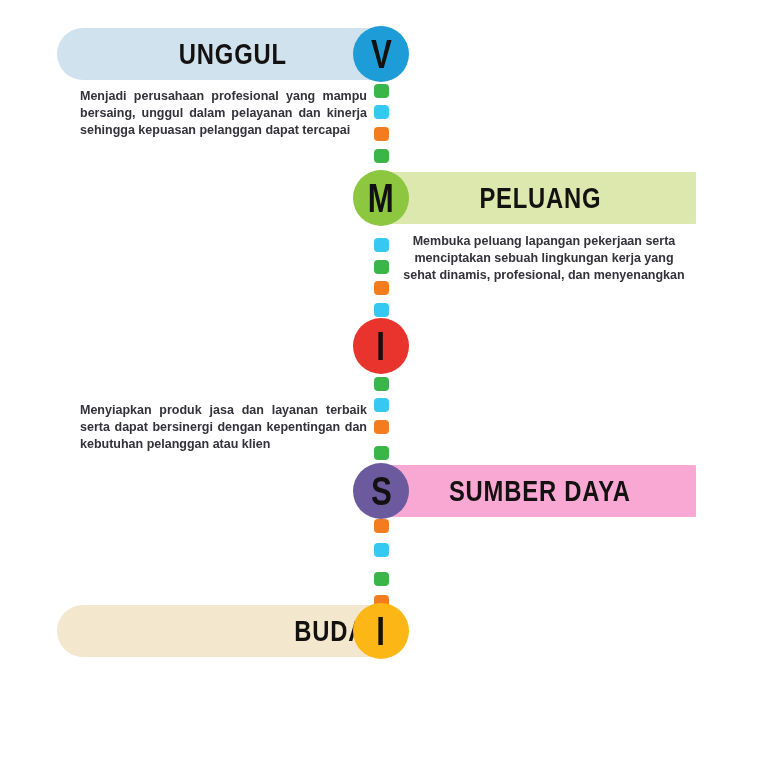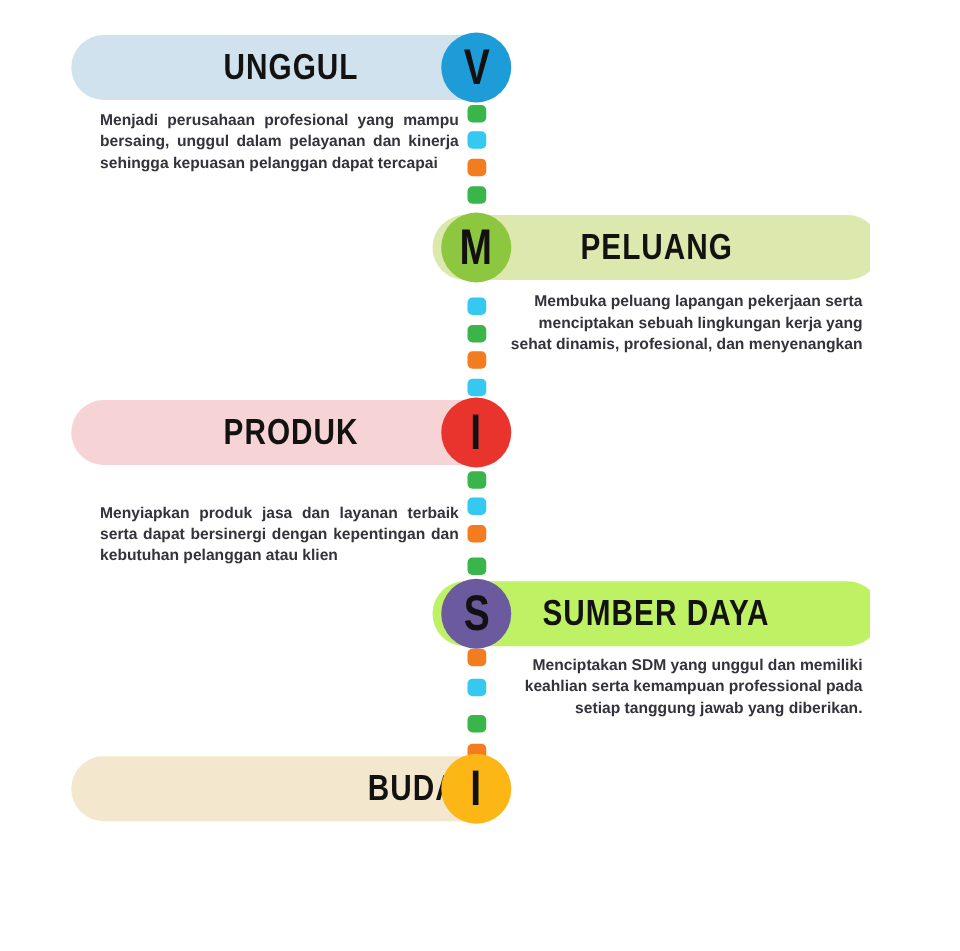--- a/index.html
+++ b/index.html
@@ -13,21 +13,21 @@
   }
   .pill {
     position: absolute;
     height: 52px;
     border-radius: 27px;
     display: flex;
     align-items: center;
     justify-content: center;
   }
   .pill.left  { left: 57px;  width: 351px; }
-  .pill.right { left: 346px; width: 358px; }
+  .pill.right { left: 361px; width: 358px; }
   .pill-title {
     font-weight: bold;
     font-size: 29px;
     letter-spacing: 1px;
     color: #141111;
     transform: scaleX(0.82);
     white-space: nowrap;
   }
   .circle {
     position: absolute;
@@ -48,21 +48,21 @@
   }
   .desc {
     position: absolute;
     margin: 0;
     font-size: 12.5px;
     font-weight: bold;
     line-height: 17px;
     color: #34323a;
   }
   .desc.left-d  { left: 80px;  width: 287px; text-align: justify; }
-  .desc.right-d { left: 398px; width: 292px; text-align: right; }
+  .desc.right-d { left: 398px; width: 292px; text-align: center; }
   .sq {
     position: absolute;
     left: 374px;
     width: 15px;
     height: 14px;
     border-radius: 4px;
   }
 </style>
 </head>
 <body>
@@ -98,35 +98,31 @@
   <p class="desc left-d" style="top:88px">Menjadi perusahaan profesional yang mampu bersaing, unggul dalam pelayanan dan kinerja sehingga kepuasan pelanggan dapat tercapai</p>
 
   <div class="pill right" style="top: 172px; background-color: rgb(220, 232, 174);">
     <span class="pill-title">PELUANG</span>
   </div>
   <div class="circle" style="top: 170px; background-color: rgb(141, 198, 63);">
     <span class="circle-letter">M</span>
   </div>
   <p class="desc right-d" style="top:233px">Membuka peluang lapangan pekerjaan serta menciptakan sebuah lingkungan kerja yang sehat dinamis, profesional, dan menyenangkan</p>
 
-  <div class="pill left" style="top: 320px; background-color: rgb(246, 211, 213);">
-    <span class="pill-title">PRODUK</span>
-  </div>
   <div class="circle" style="top: 318px; background-color: rgb(232, 52, 44);">
     <span class="circle-letter">I</span>
   </div>
   <p class="desc left-d" style="top:402px">Menyiapkan produk jasa dan layanan terbaik serta dapat bersinergi dengan kepentingan dan kebutuhan pelanggan atau klien</p>
 
-  <div class="pill right" style="top: 465px; background-color: #bef264;">
+  <div class="pill right" style="top: 465px; background-color: #f9a8d4;">
     <span class="pill-title">SUMBER DAYA</span>
   </div>
   <div class="circle" style="top: 463px; background-color: rgb(108, 90, 158);">
     <span class="circle-letter">S</span>
   </div>
-  <p class="desc right-d" style="top:524px">Menciptakan SDM yang unggul dan memiliki keahlian serta kemampuan professional pada setiap tanggung jawab yang diberikan.</p>
 
   <div class="pill left" style="top: 605px; background-color: rgb(243, 231, 205); justify-content: flex-end;">
     <span class="pill-title">BUDAYA</span>
   </div>
   <div class="circle" style="top: 603px; background-color: rgb(252, 182, 21);">
     <span class="circle-letter">I</span>
   </div>
 
 </div>
 

